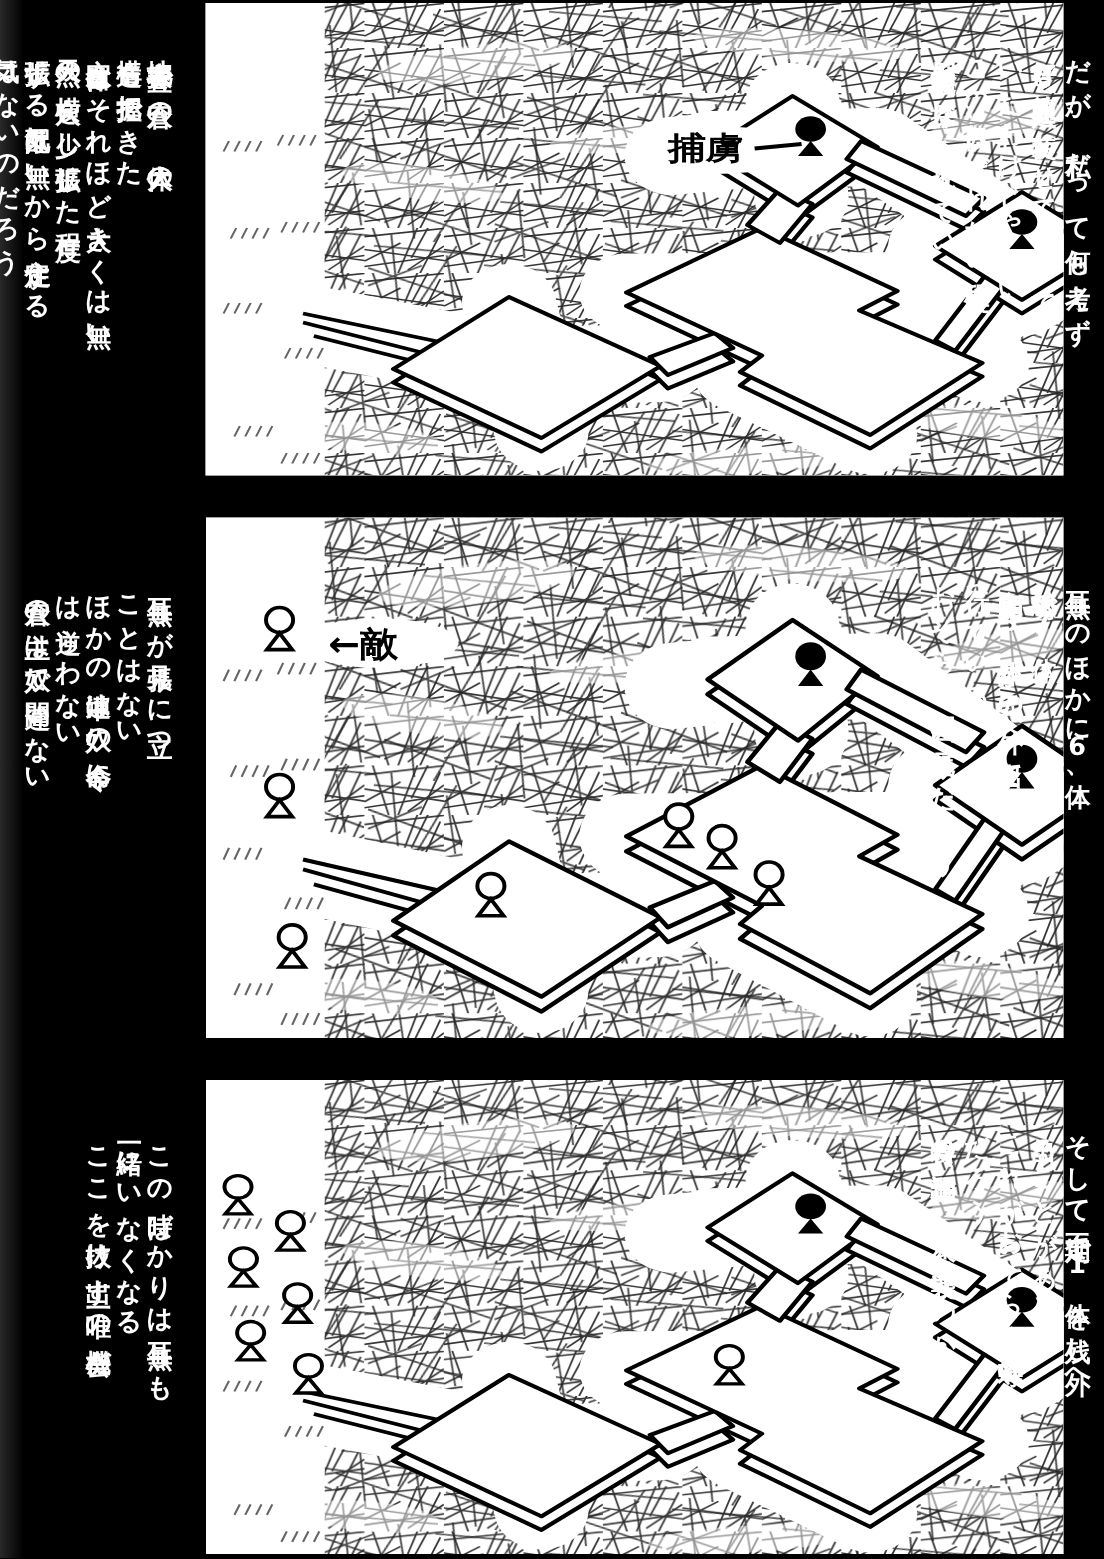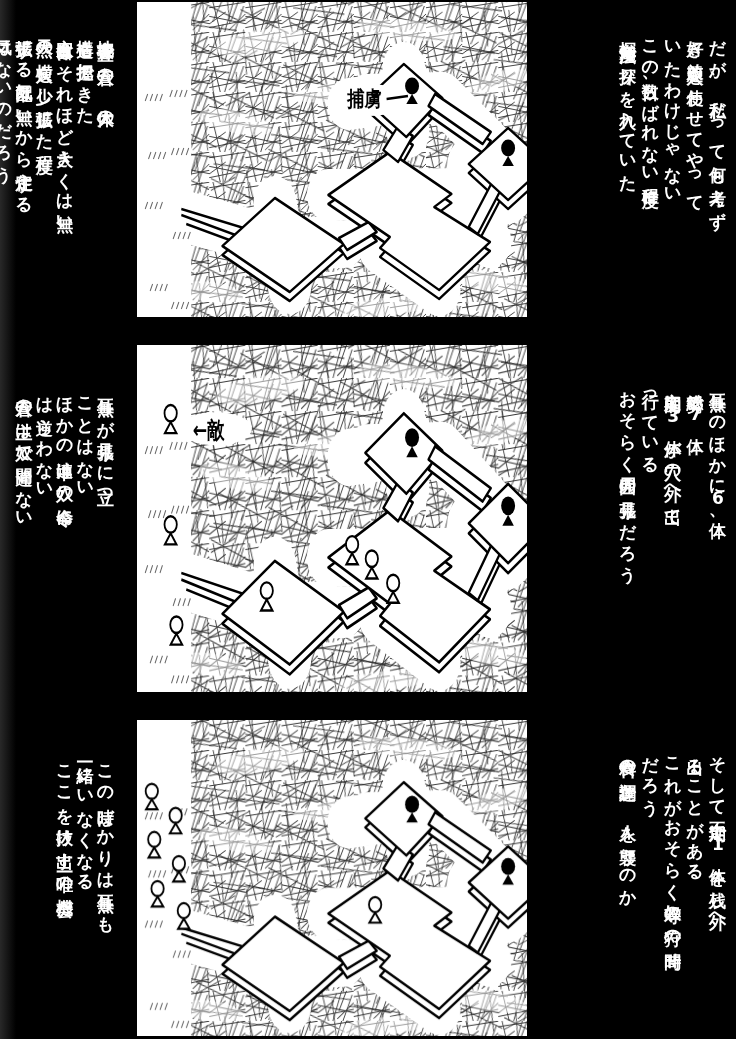--- a/index.html
+++ b/index.html
@@ -1,20 +1,20 @@
 <!DOCTYPE html>
 <html><head>
 <meta charset="utf-8">
 <style>
   html,body{margin:0;padding:0;background:#000;}
   #page{position:relative;width:736px;height:1039px;background:#000;overflow:hidden;
         font-family:"DejaVu Sans","Liberation Sans",sans-serif;}
   .edge-fade{position:absolute;left:0;top:0;width:16px;height:100%;
         background:linear-gradient(to right,#5a5a5a,#000);opacity:.45;pointer-events:none;}
-  .panel{position:absolute;left:137px;width:390px;background:#fff;}
+  .panel{position:absolute;left:137px;width:572px;background:#fff;}
   #panel-1{top:2px;height:315px;}
   #panel-2{top:345px;height:347px;}
   #panel-3{top:720px;height:316px;}
   svg.map{display:block;width:100%;height:100%;}
   .vtext{position:absolute;writing-mode:vertical-rl;text-orientation:upright;
          white-space:pre-line;color:#fff;font-weight:bold;font-size:17px;
          letter-spacing:1.6px;overflow:visible;}
   .rt{left:619px;width:110px;line-height:1.32;}
   .lt{left:0px;width:116px;line-height:1.2;}
   #t1r{top:28px;height:300px;}

